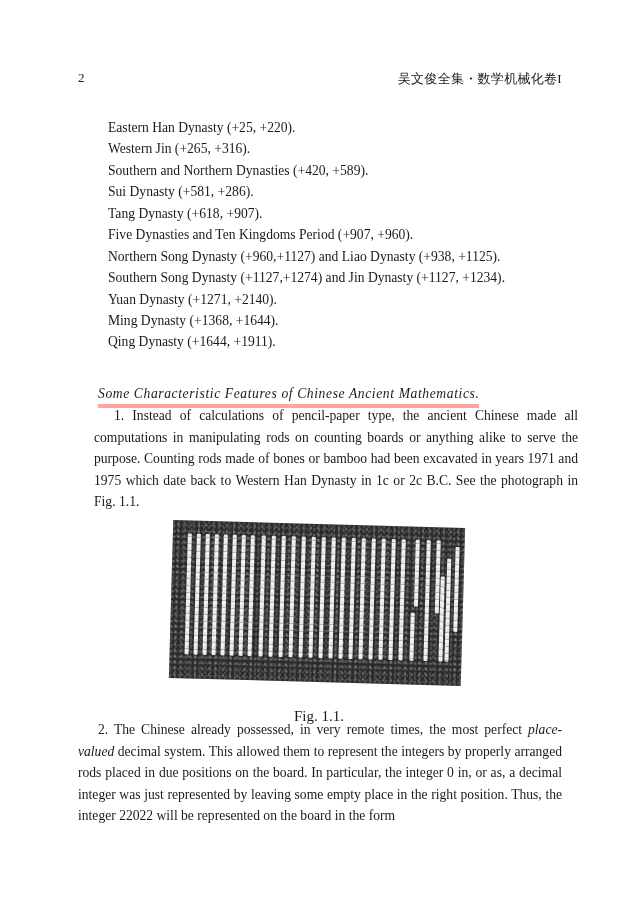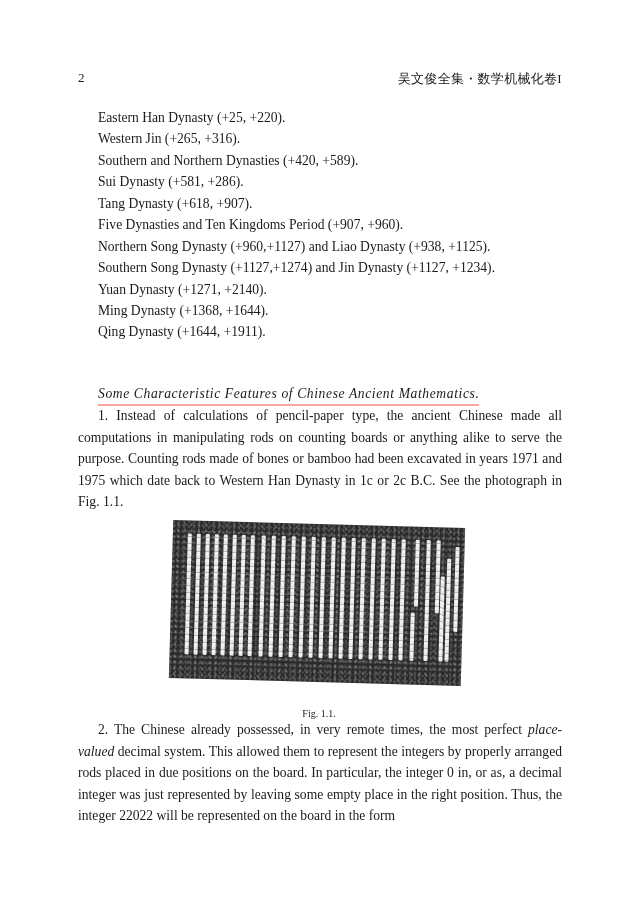--- a/index.html
+++ b/index.html
@@ -39,55 +39,55 @@
       position: absolute;
       right: 0;
       top: 0;
       font-size: 13px;
       letter-spacing: 0.3px;
     }
     .dynasty-list {
       position: absolute;
       top: 107px;
       left: 98px;
-      margin: 0;
+      margin: 10px;
       padding: 0;
       list-style: none;
       font-size: 13.6px;
     }
     .dynasty-list li {
       height: 21.45px;
       line-height: 21.45px;
       white-space: nowrap;
     }
     .section-heading {
       position: absolute;
       top: 384px;
       left: 98px;
       font-size: 13.6px;
       font-style: italic;
       letter-spacing: 0.6px;
       line-height: 20px;
-      border-bottom: 2px solid #fca5a5;
+      border-bottom: 4px solid #fca5a5;
       white-space: nowrap;
     }
     .para {
       position: absolute;
       left: 78px;
       width: 484px;
       font-size: 13.6px;
       line-height: 21.5px;
       text-align: justify;
       margin: 0;
     }
     .para .indent {
       display: inline-block;
       width: 20px;
     }
-    .para1 { top: 405px; }
+    .para1 { top: 405px; margin-left: 16px; }
     .para2 { top: 719px; }
     .para em {
       font-style: italic;
     }
     .figure {
       position: absolute;
       left: 168px;
       top: 520px;
       width: 298px;
       height: 168px;
@@ -120,21 +120,21 @@
       background:
         repeating-linear-gradient(180deg, #e8e8e8 0 3px, #b9b9b9 3px 4px, #f2f2f2 4px 7px);
       border-radius: 1px;
     }
     .figure-caption {
       position: absolute;
       top: 708px;
       left: 0;
       width: 638px;
       text-align: center;
-      font-size: 10px;
+      font-size: 15px;
       font-family: "Liberation Serif", "DejaVu Serif", serif;
     }
   </style>
 </head>
 <body>
 
 <div class="page">
 
   <div class="running-head">
     <span class="page-number">2</span>

